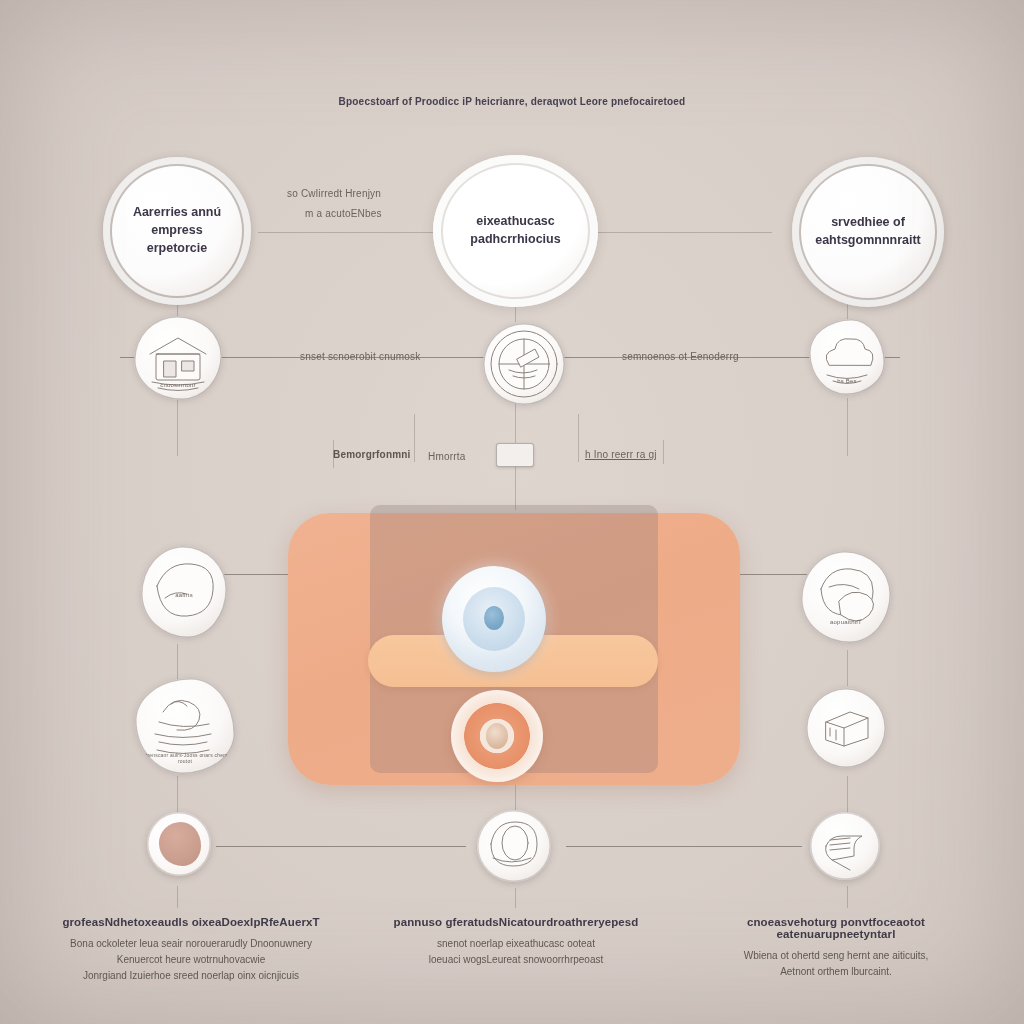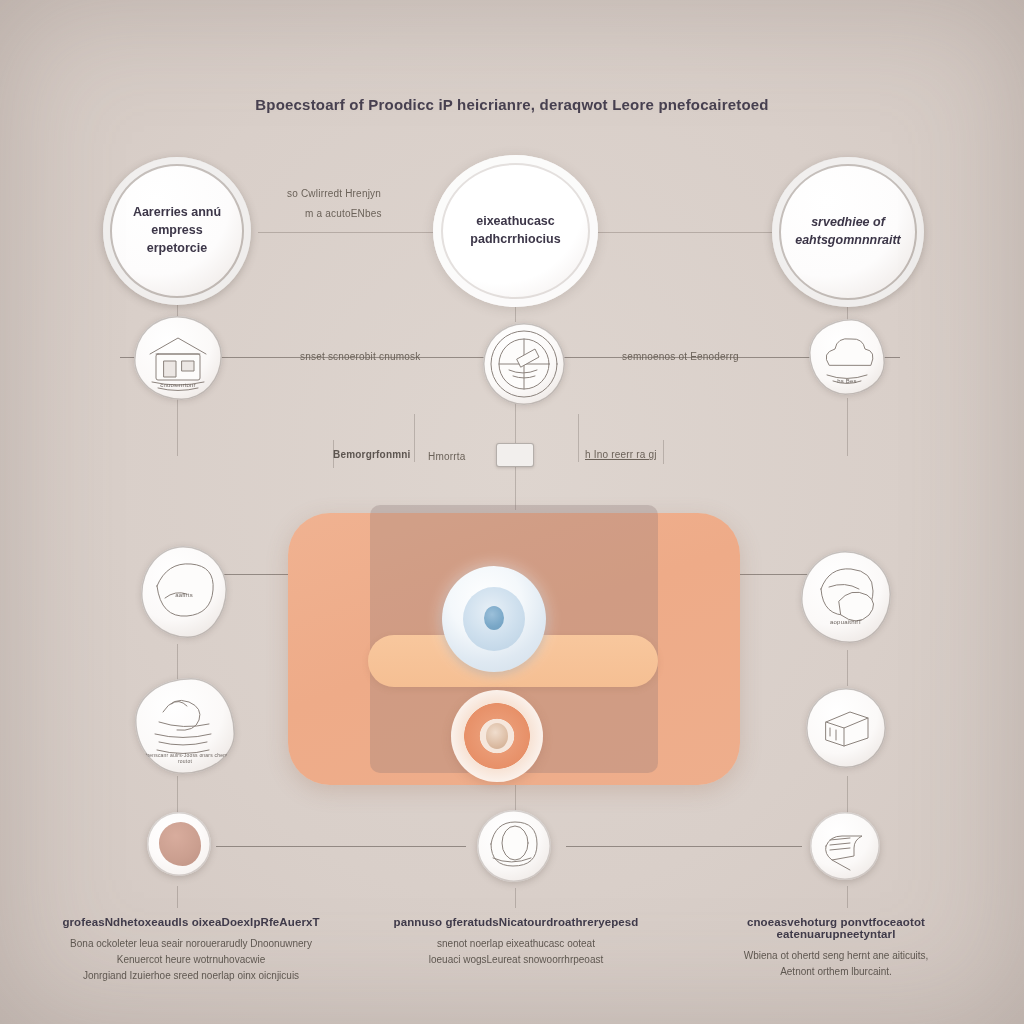--- a/index.html
+++ b/index.html
@@ -19,21 +19,21 @@
   #vignette{
     position:absolute;inset:0;
     pointer-events:none;
     box-shadow: inset 0 0 120px rgba(120,105,98,.30);
   }
 
   
   .title{
     position:absolute;left:0;right:0;top:96px;
     text-align:center;
-    font-size:15px;
+    font-size:10px;
     font-weight:bold;
     letter-spacing:.2px;
     color:#474050;
     text-shadow:0 0 1.5px rgba(215,205,200,.9);
   }
 
   
   .bigcirc{
     position:absolute;
     border-radius:50%;
@@ -247,21 +247,21 @@
 <div class="vline faint" style="left:847px;top:886px;height:22px;"></div>
 
 <div class="bigcirc" style="left:103px;top:157px;width:148px;height:148px;">
   <div class="inner">Aarerries annú empress erpetorcie</div>
 </div>
 
 <div class="bigcirc soft" style="left:433px;top:155px;width:165px;height:152px;">
   <div class="inner">eixeathucasc padhcrrhiocius</div>
 </div>
 
-<div class="bigcirc" style="left:772px;top:157px;width:152px;height:150px;font-style:italic;">
+<div class="bigcirc" style="left:792px;top:157px;width:152px;height:150px;">
   <div class="inner">srvedhiee of eahtsgomnnnraitt</div>
 </div>
 
 <div class="conn-label" style="left:287px;top:188px;">so Cwlirredt Hrenjyn</div>
 <div class="conn-label" style="left:305px;top:208px;">m a acutoENbes</div>
 
 <div class="bubble blob" style="left:134px;top:316px;width:88px;height:84px;">
   <svg class="sk sketch" viewBox="0 0 88 84">
     <path d="M16 38 L44 22 L72 38"></path>
     <rect x="22" y="38" width="44" height="26" rx="2" class="fillw"></rect>

